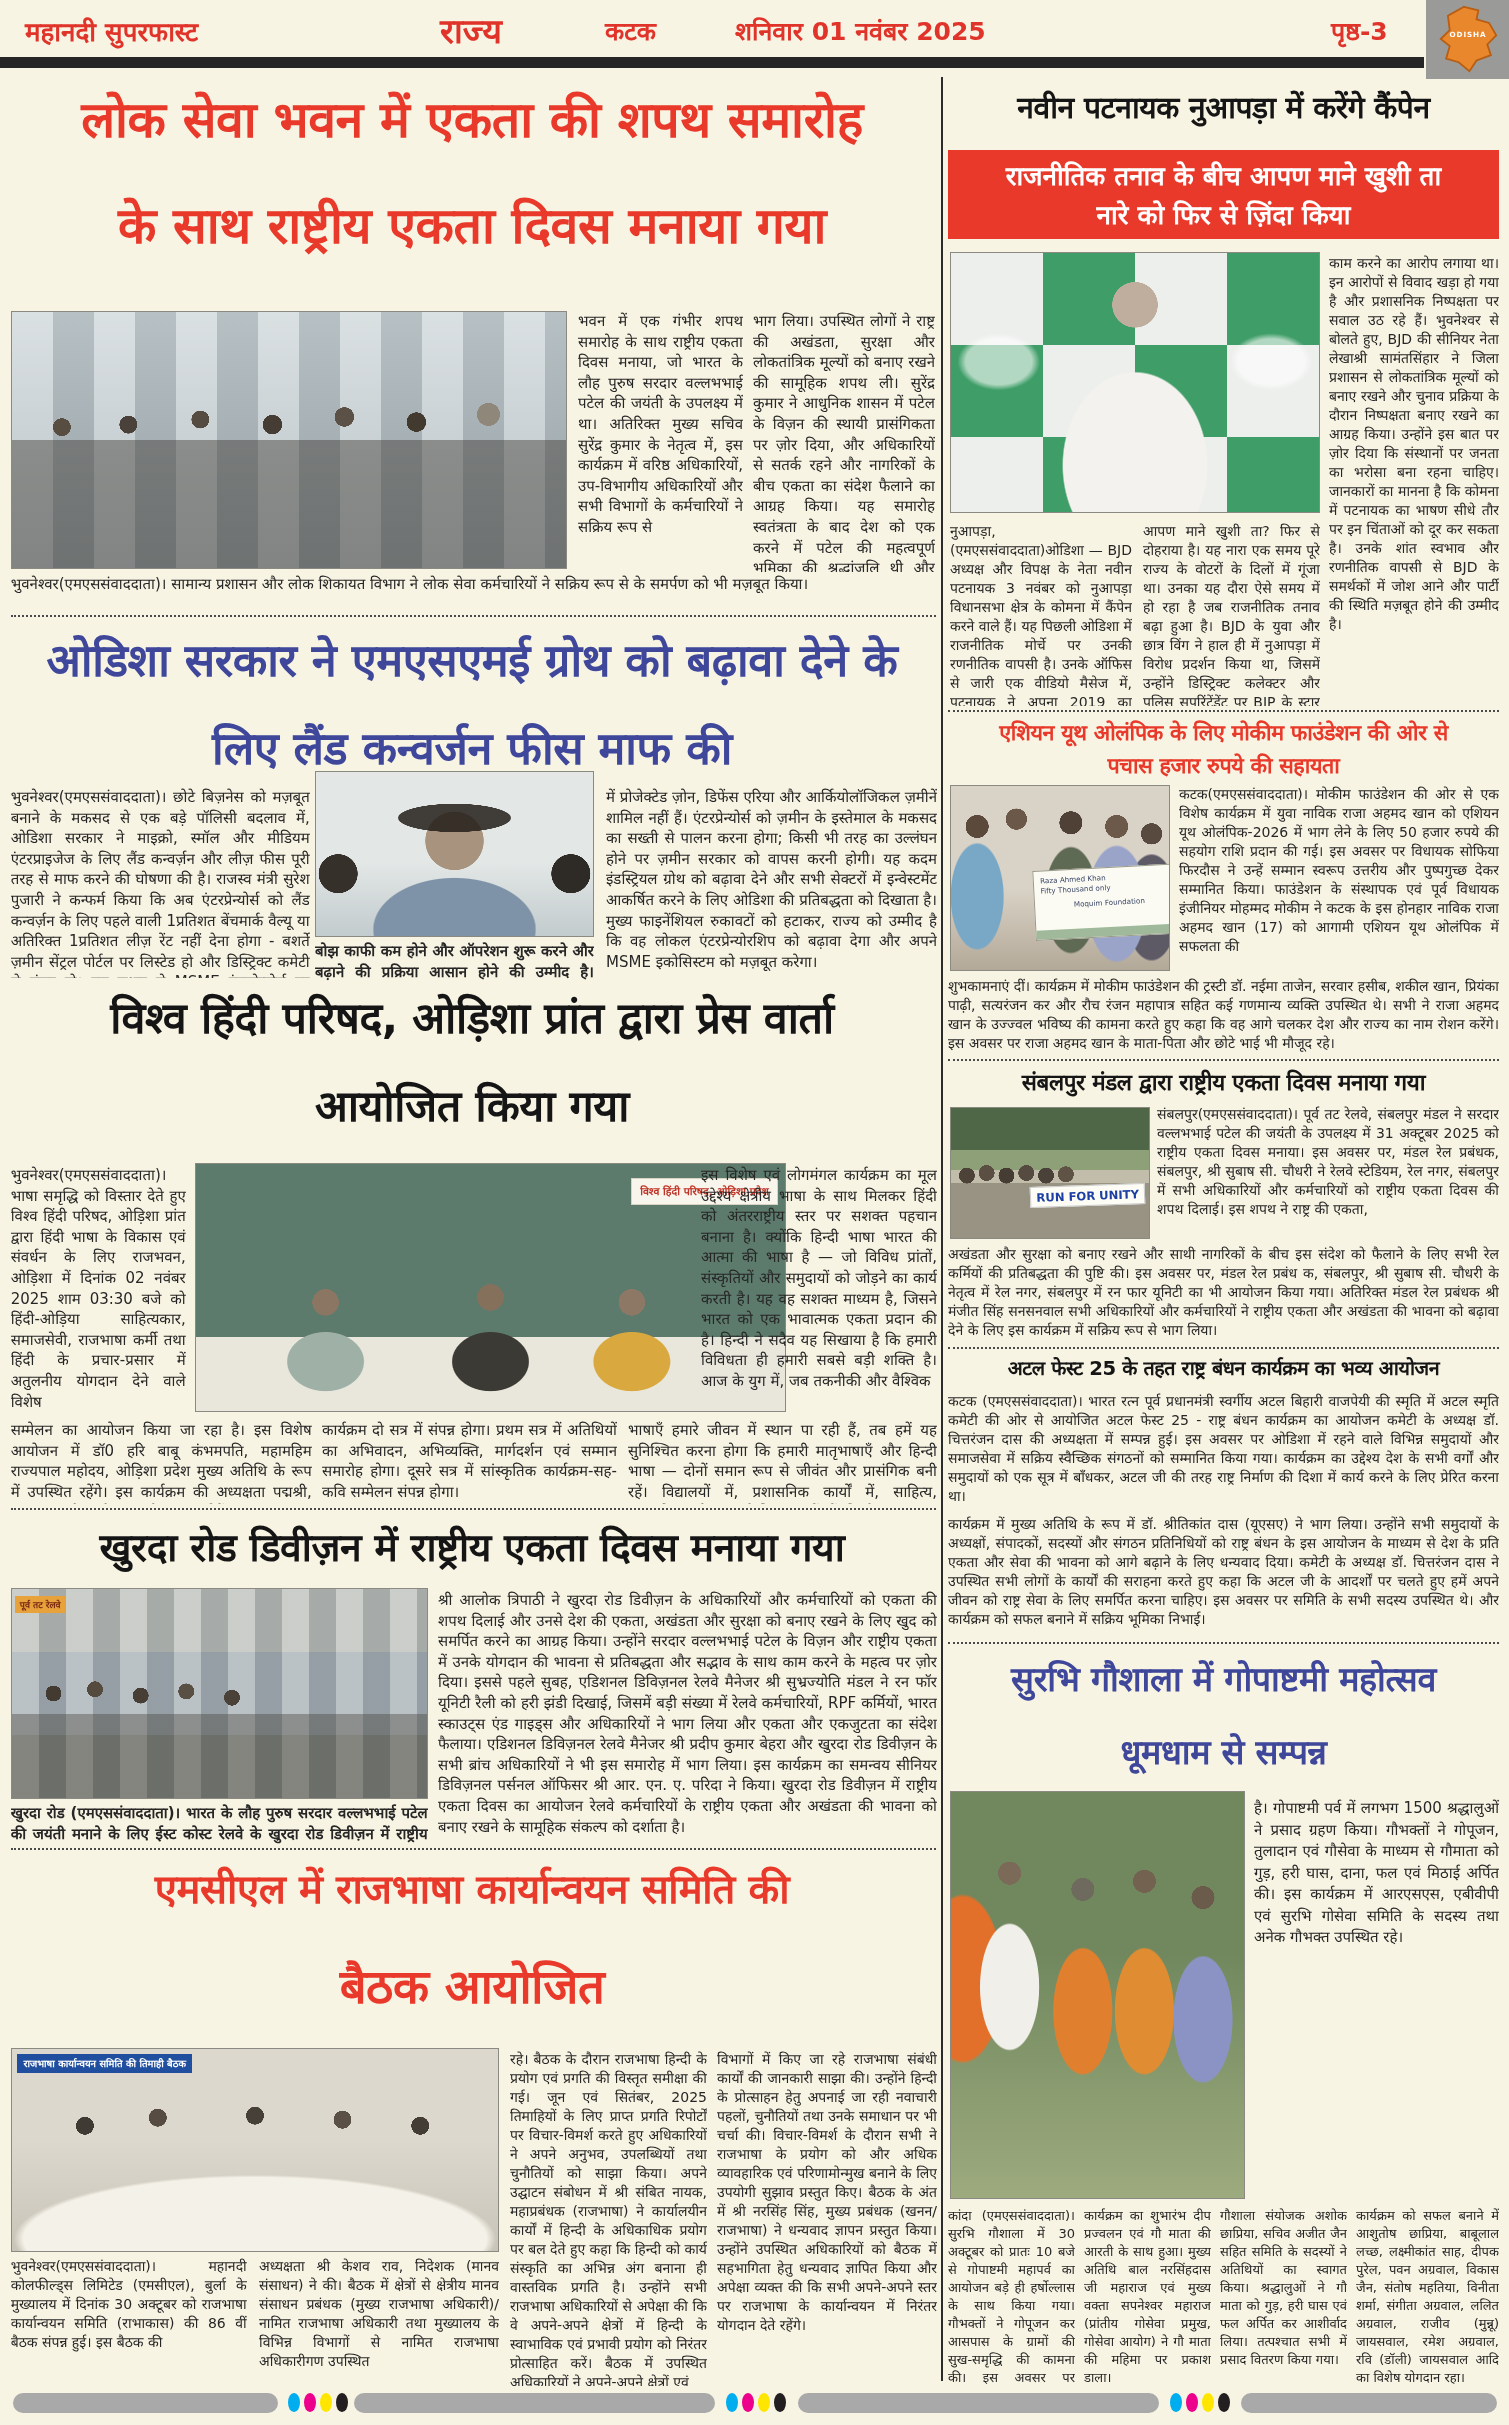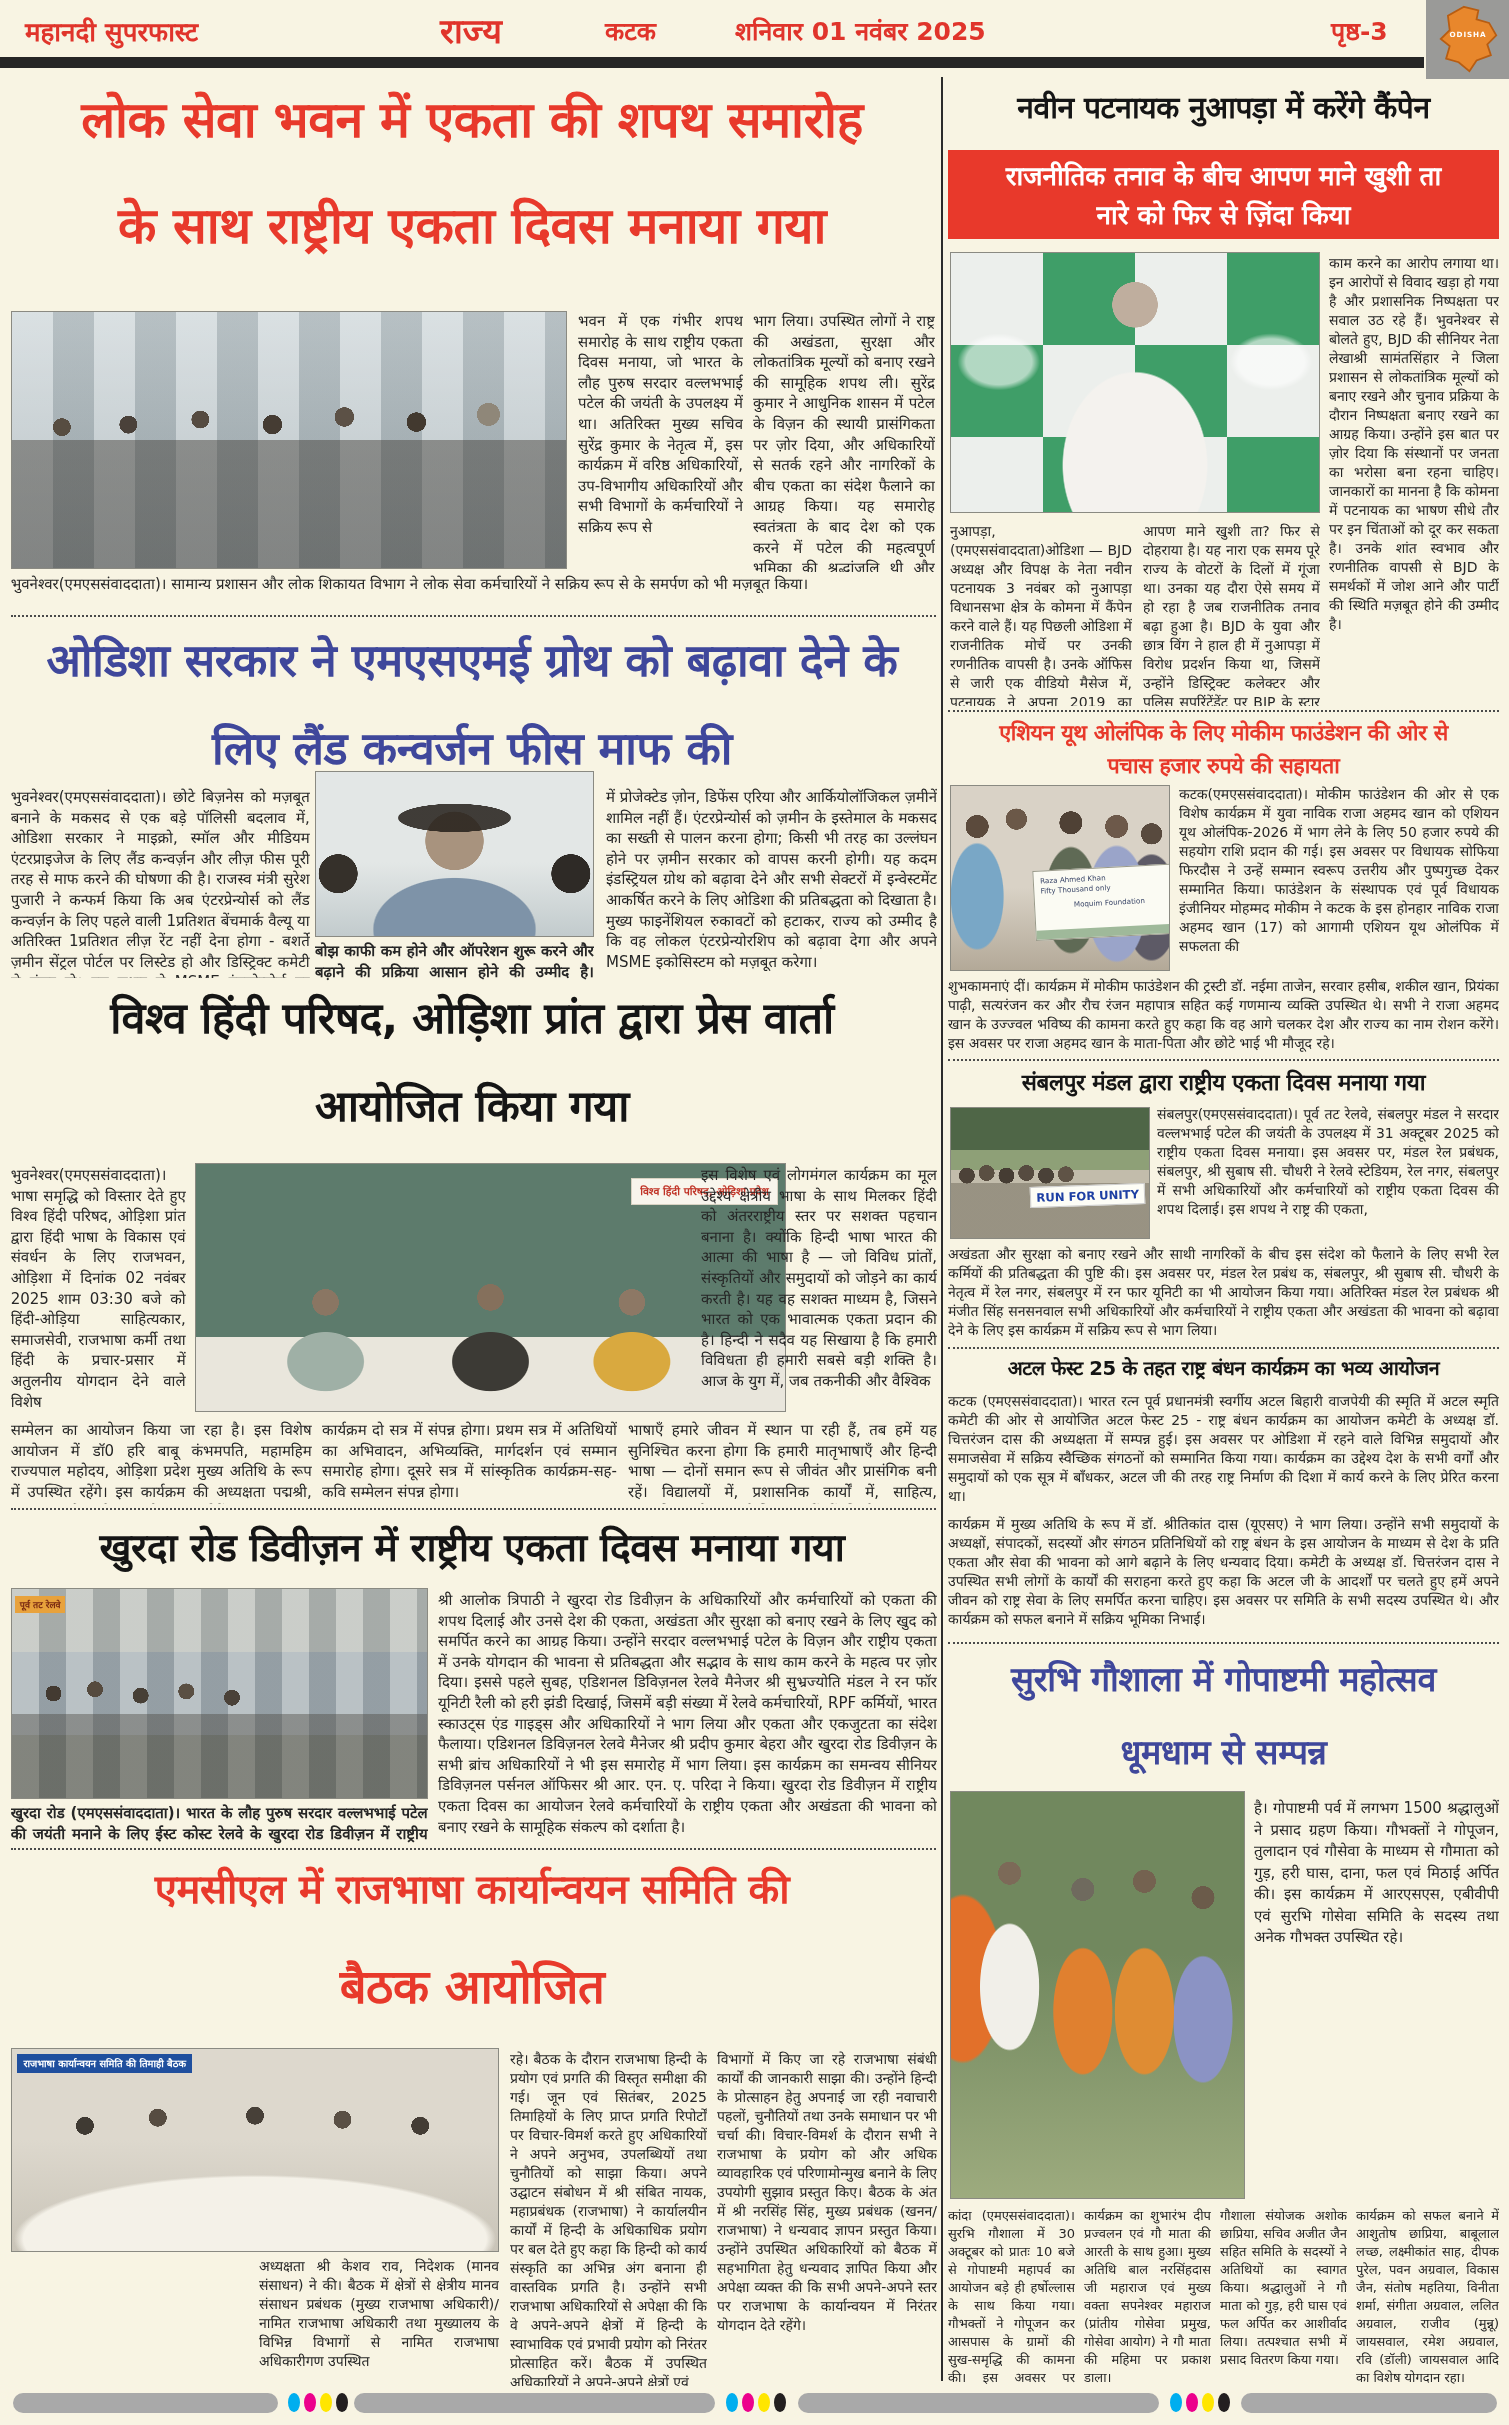--- a/index.html
+++ b/index.html
@@ -174,20 +174,21 @@
   </div>
   <div class="abs bt" style="left:438px;top:1590px;width:499px;height:252px;">श्री आलोक त्रिपाठी ने खुरदा रोड डिवीज़न के अधिकारियों और कर्मचारियों को एकता की शपथ दिलाई और उनसे देश की एकता, अखंडता और सुरक्षा को बनाए रखने के लिए खुद को समर्पित करने का आग्रह किया। उन्होंने सरदार वल्लभभाई पटेल के विज़न और राष्ट्रीय एकता में उनके योगदान की भावना से प्रतिबद्धता और सद्भाव के साथ काम करने के महत्व पर ज़ोर दिया। इससे पहले सुबह, एडिशनल डिविज़नल रेलवे मैनेजर श्री सुभ्रज्योति मंडल ने रन फॉर यूनिटी रैली को हरी झंडी दिखाई, जिसमें बड़ी संख्या में रेलवे कर्मचारियों, RPF कर्मियों, भारत स्काउट्स एंड गाइड्स और अधिकारियों ने भाग लिया और एकता और एकजुटता का संदेश फैलाया। एडिशनल डिविज़नल रेलवे मैनेजर श्री प्रदीप कुमार बेहरा और खुरदा रोड डिवीज़न के सभी ब्रांच अधिकारियों ने भी इस समारोह में भाग लिया। इस कार्यक्रम का समन्वय सीनियर डिविज़नल पर्सनल ऑफिसर श्री आर. एन. ए. परिदा ने किया। खुरदा रोड डिवीज़न में राष्ट्रीय एकता दिवस का आयोजन रेलवे कर्मचारियों के राष्ट्रीय एकता और अखंडता की भावना को बनाए रखने के सामूहिक संकल्प को दर्शाता है।</div>
   <div class="abs bt cap" style="left:10.7px;top:1803px;width:417px;height:41px;">खुरदा रोड (एमएससंवाददाता)। भारत के लौह पुरुष सरदार वल्लभभाई पटेल की जयंती मनाने के लिए ईस्ट कोस्ट रेलवे के खुरदा रोड डिवीज़न में राष्ट्रीय एकता दिवस बहुत उत्साह और देशभक्ति की भावना के साथ मनाया गया। डिविज़नल रेलवे मैनेजर,</div>
   <div class="abs dotsep" style="left:10.7px;top:1848px;width:925px;"></div>
 
   <div class="abs hl hl-red" style="left:9px;top:1860px;width:926px;font-size:40px;">एमसीएल में राजभाषा कार्यान्वयन समिति की</div>
   <div class="abs hl hl-red" style="left:9px;top:1953px;width:926px;font-size:47px;">बैठक आयोजित</div>
   <div class="photo p-mcl" style="left:10.7px;top:2048px;width:488px;height:204px;">
     <span class="ban" id="ban-mcl">राजभाषा कार्यान्वयन समिति की तिमाही बैठक</span>
   </div>
+  <div class="abs bt-sm" style="left:10.7px;top:2257px;width:236px;height:125px;">भुवनेश्वर(एमएससंवाददाता)। महानदी कोलफील्ड्स लिमिटेड (एमसीएल), बुर्ला के मुख्यालय में दिनांक 30 अक्टूबर को राजभाषा कार्यान्वयन समिति (राभाकास) की 86 वीं बैठक संपन्न हुई। इस बैठक की</div>
   <div class="abs bt-sm" style="left:259px;top:2257px;width:240px;height:125px;">अध्यक्षता श्री केशव राव, निदेशक (मानव संसाधन) ने की। बैठक में क्षेत्रों से क्षेत्रीय मानव संसाधन प्रबंधक (मुख्य राजभाषा अधिकारी)/नामित राजभाषा अधिकारी तथा मुख्यालय के विभिन्न विभागों से नामित राजभाषा अधिकारीगण उपस्थित</div>
   <div class="abs bt-sm" style="left:510px;top:2050px;width:197px;height:336px;">रहे। बैठक के दौरान राजभाषा हिन्दी के प्रयोग एवं प्रगति की विस्तृत समीक्षा की गई। जून एवं सितंबर, 2025 तिमाहियों के लिए प्राप्त प्रगति रिपोर्टों पर विचार-विमर्श करते हुए अधिकारियों ने अपने अनुभव, उपलब्धियों तथा चुनौतियों को साझा किया। अपने उद्घाटन संबोधन में श्री संबित नायक, महाप्रबंधक (राजभाषा) ने कार्यालयीन कार्यों में हिन्दी के अधिकाधिक प्रयोग पर बल देते हुए कहा कि हिन्दी को कार्य संस्कृति का अभिन्न अंग बनाना ही वास्तविक प्रगति है। उन्होंने सभी राजभाषा अधिकारियों से अपेक्षा की कि वे अपने-अपने क्षेत्रों में हिन्दी के स्वाभाविक एवं प्रभावी प्रयोग को निरंतर प्रोत्साहित करें। बैठक में उपस्थित अधिकारियों ने अपने-अपने क्षेत्रों एवं</div>
   <div class="abs bt-sm" style="left:717px;top:2050px;width:220px;height:336px;">विभागों में किए जा रहे राजभाषा संबंधी कार्यों की जानकारी साझा की। उन्होंने हिन्दी के प्रोत्साहन हेतु अपनाई जा रही नवाचारी पहलों, चुनौतियों तथा उनके समाधान पर भी चर्चा की। विचार-विमर्श के दौरान सभी ने राजभाषा के प्रयोग को और अधिक व्यावहारिक एवं परिणामोन्मुख बनाने के लिए उपयोगी सुझाव प्रस्तुत किए। बैठक के अंत में श्री नरसिंह सिंह, मुख्य प्रबंधक (खनन/राजभाषा) ने धन्यवाद ज्ञापन प्रस्तुत किया। उन्होंने उपस्थित अधिकारियों को बैठक में सहभागिता हेतु धन्यवाद ज्ञापित किया और अपेक्षा व्यक्त की कि सभी अपने-अपने स्तर पर राजभाषा के कार्यान्वयन में निरंतर योगदान देते रहेंगे।</div>
 
   <div class="abs hl hl-blk" style="left:948px;top:86px;width:551px;font-size:30px;">नवीन पटनायक नुआपड़ा में करेंगे कैंपेन</div>
   <div class="abs redbox" style="left:948px;top:150px;width:551px;height:89px;padding-top:7.2px;">
     <div style="font-size:26px;line-height:39px;">राजनीतिक तनाव के बीच आपण माने खुशी ता</div>
     <div style="font-size:26px;line-height:39px;">नारे को फिर से ज़िंदा किया</div>
   </div>
   <div class="photo p-naveen" style="left:950px;top:252px;width:370px;height:261px;"></div>

